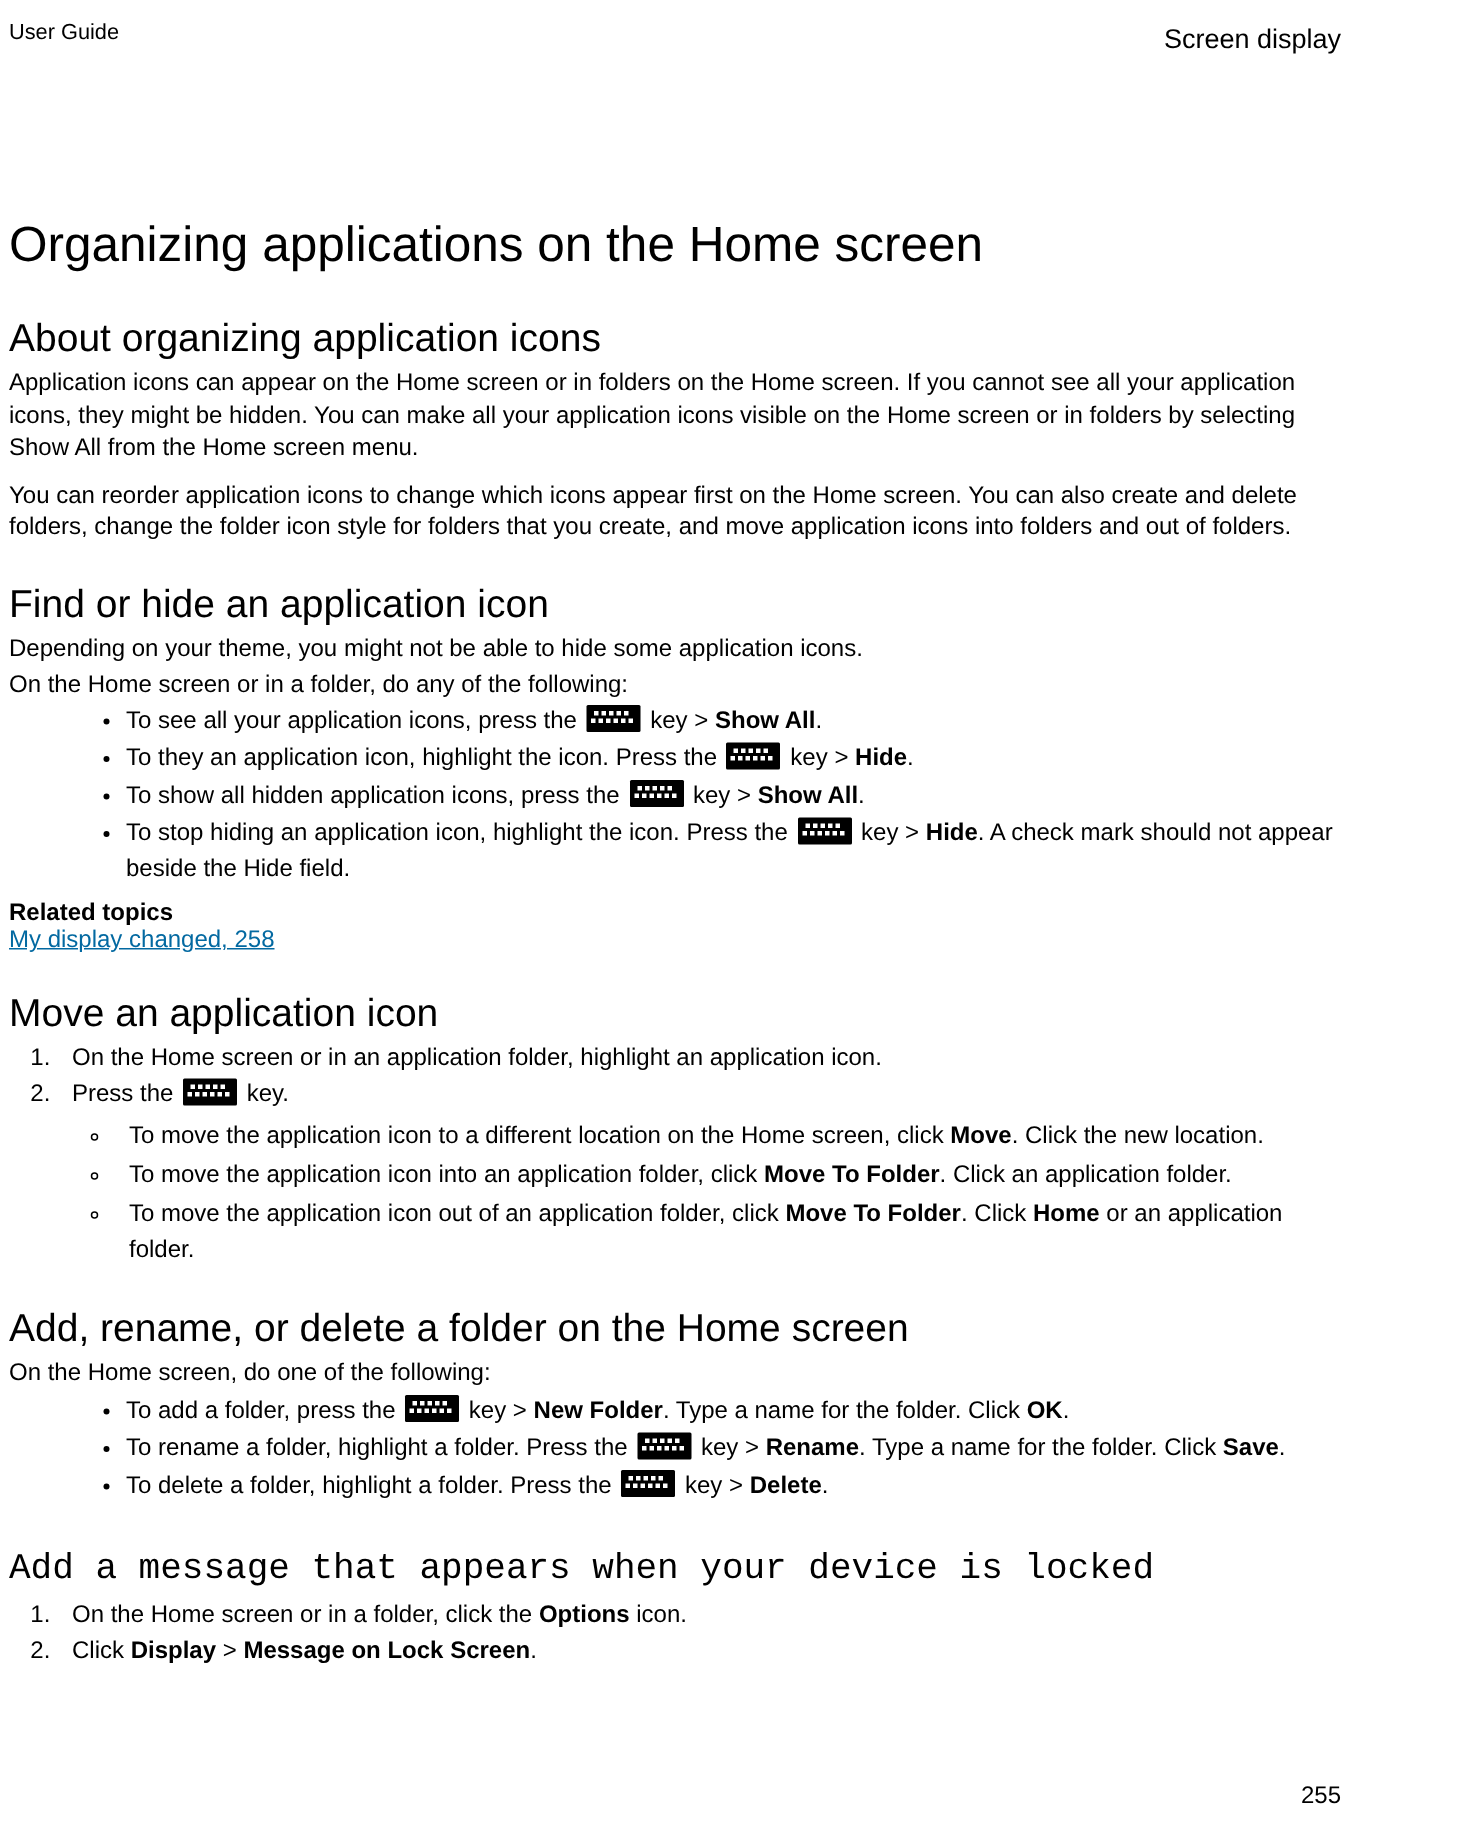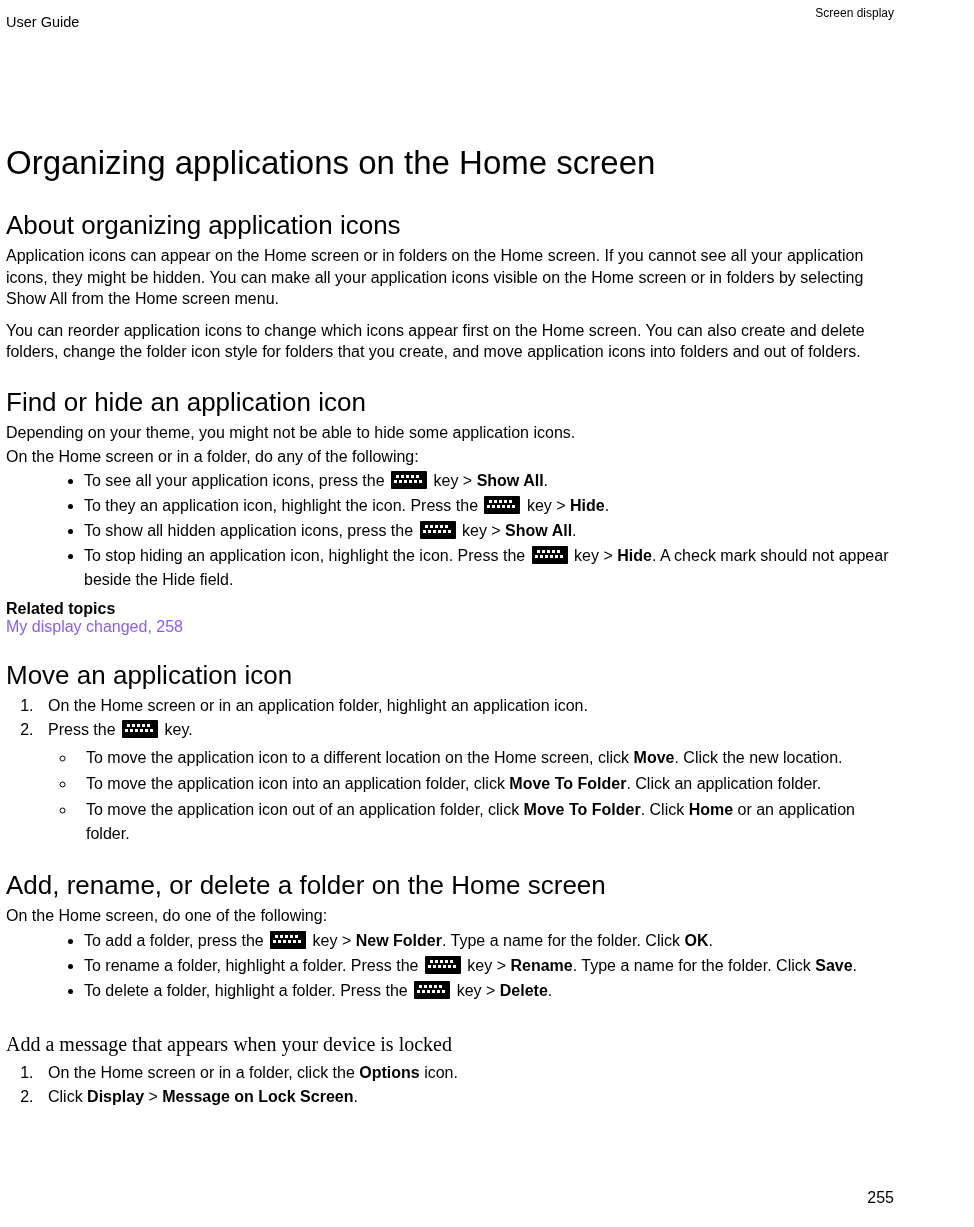--- a/index.html
+++ b/index.html
@@ -19,38 +19,38 @@
     padding: 18px 6px 0 6px;
   }
   .header-left {
     position: absolute;
     top: 14px;
     left: 6px;
     font-size: 14.5px;
   }
   .header-right {
     position: absolute;
-    top: 6px;
+    top: 16px;
     right: 6px;
-    font-size: 12px;
+    font-size: 18px;
   }
   .content {
     padding-top: 126px;
   }
   h1 {
     font-family: "Trebuchet MS", "Segoe UI", sans-serif;
     font-weight: 400;
     font-size: 33px;
     margin: 0 0 28px 0;
     letter-spacing: 0px;
   }
   h2 {
-    font-family: Liberation Serif, serif;
+    font-family: Liberation Mono, monospace;
     font-weight: 400;
-    font-size: 20px;
+    font-size: 24px;
     margin: 30px 0 6px 0;
     letter-spacing: 0px;
   }
   h3 {
     font-family: "Trebuchet MS", "Segoe UI", sans-serif;
     font-weight: 400;
     font-size: 26px;
     margin: 24px 0 4px 0;
   }
   p {
@@ -86,21 +86,21 @@
   .bb-icon::before {
     content:"";
     position:absolute;
     left:5px; top:4px;
     width:3px; height:3px; background:#fff;
     box-shadow:
       5px 0 #fff, 10px 0 #fff, 15px 0 #fff, 20px 0 #fff,
       -2px 5px #fff, 3px 5px #fff, 8px 5px #fff, 13px 5px #fff, 18px 5px #fff, 23px 5px #fff;
   }
   .bold { font-weight: 700; }
-  .link { color: #8b5cf6; }
+  .link { color: #0369a1; text-decoration: underline; }
   .related { margin-top: 8px; }
   .footer {
     position: absolute;
     bottom: 20px;
     right: 6px;
     font-size: 16px;
   }
   .sub-ul {
     padding-left: 78px;
     margin-top: 4px;

